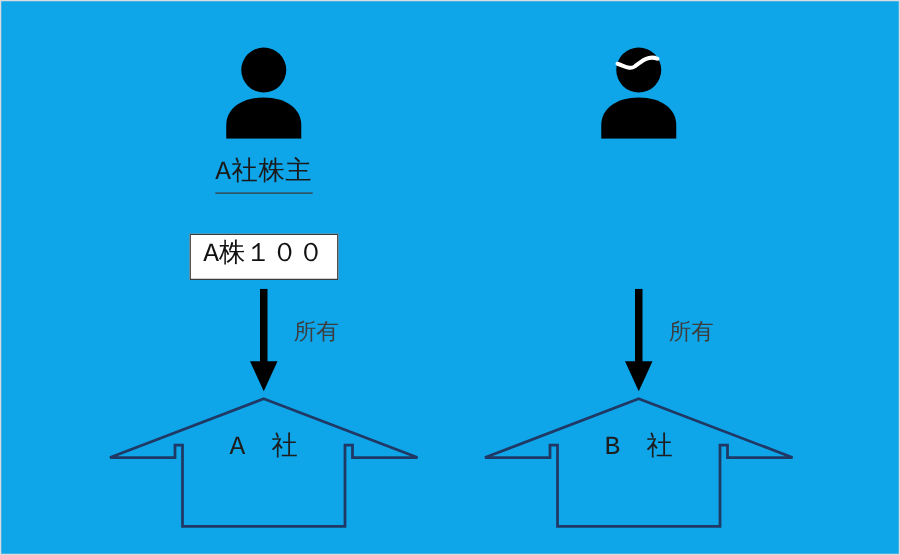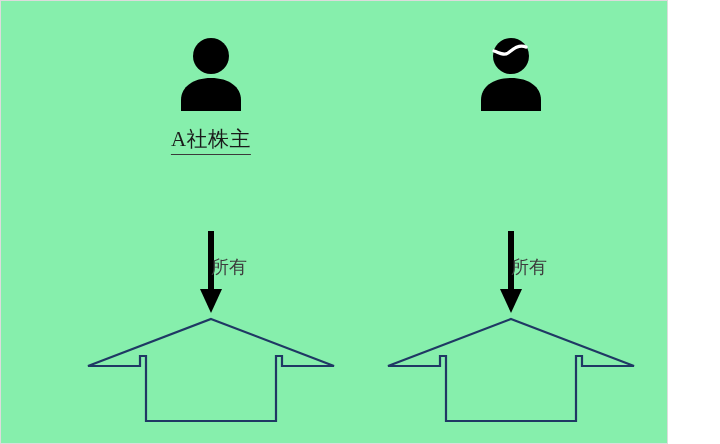--- a/index.html
+++ b/index.html
@@ -7,26 +7,27 @@
     margin: 0;
     padding: 0;
     background: #ffffff;
   }
   body {
     font-family: "Liberation Serif", "DejaVu Serif", serif;
   }
 
   .canvas {
     position: relative;
-    width: 668px;
+    width: 720px;
     height: 444px;
-    background: #86efac;
+    background: #0ea5e9;
     box-sizing: border-box;
     border: 1px solid #dcdcdc;
     overflow: hidden;
+    font-family: Liberation Mono, monospace;
   }
 
   
   .column {
     position: absolute;
     top: 0;
     width: 300px;
     height: 444px;
   }
   .column.left  { left: 60px; }
@@ -82,21 +83,21 @@
     transform: translateX(-50%);
     width: 26px;
     height: 82px;
   }
   .arrow svg { display: block; width: 26px; height: 82px; }
 
   .arrow-label {
     position: absolute;
     top: 256px;
     left: 50%;
-    margin-left: 0;
+    margin-left: 24px;
     font-size: 18px;
     line-height: 1.2;
     color: #3d3d3d;
     white-space: nowrap;
   }
 
   
   .house {
     position: absolute;
     top: 312px;
@@ -130,20 +131,21 @@
         <circle cx="36" cy="19" r="18" fill="#000000"></circle>
         <path d="M36 41
                  C 18 41, 6 50, 6 63
                  L 6 74 L 66 74 L 66 63
                  C 66 50, 54 41, 36 41 Z" fill="#000000"></path>
       </svg>
     </div>
 
     <div class="holder-label">A社株主</div>
 
+    <div class="stock-box">A株１００</div>
 
     <div class="arrow">
       <svg viewBox="0 0 26 82" xmlns="http://www.w3.org/2000/svg">
         <rect x="10" y="0" width="6" height="60" fill="#000000"></rect>
         <polygon points="13,82 2,58 24,58" fill="#000000"></polygon>
       </svg>
     </div>
 
     <div class="arrow-label">所有</div>
 
@@ -156,20 +158,21 @@
                  L 190 43
                  L 190 108
                  L 60 108
                  L 60 43
                  L 54 43
                  L 54 53
                  L 2 53 Z" fill="none" stroke="#1F3864" stroke-width="2.2" stroke-linejoin="miter"></path>
       </svg>
     </div>
 
+    <div class="house-label">A　社</div>
   </div>
 
   <div class="column right">
 
     <div class="person-icon">
       <svg viewBox="0 0 72 74" xmlns="http://www.w3.org/2000/svg">
         <circle cx="36" cy="19" r="18" fill="#000000"></circle>
         <path d="M19 14
                  C 25 16, 29 19, 33 16
                  C 38 12, 44 7, 51 10" fill="none" stroke="#ffffff" stroke-width="3.2" stroke-linecap="round" stroke-linejoin="round"></path>
@@ -200,15 +203,16 @@
                  L 190 43
                  L 190 108
                  L 60 108
                  L 60 43
                  L 54 43
                  L 54 53
                  L 2 53 Z" fill="none" stroke="#1F3864" stroke-width="2.2" stroke-linejoin="miter"></path>
       </svg>
     </div>
 
+    <div class="house-label">B　社</div>
   </div>
 
 </div>
 
 </body></html>

